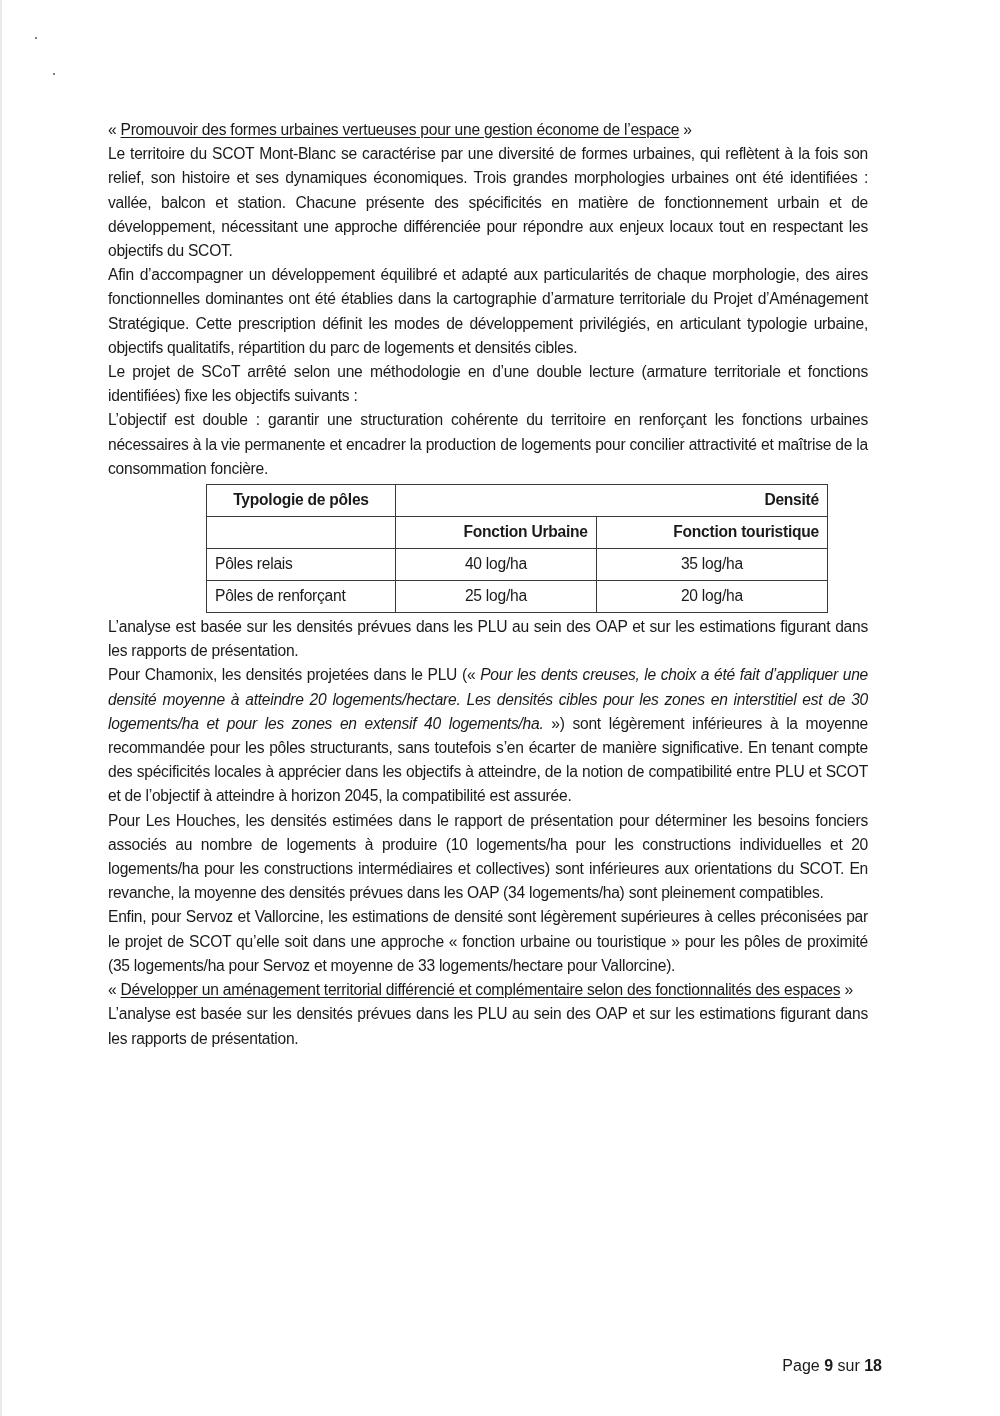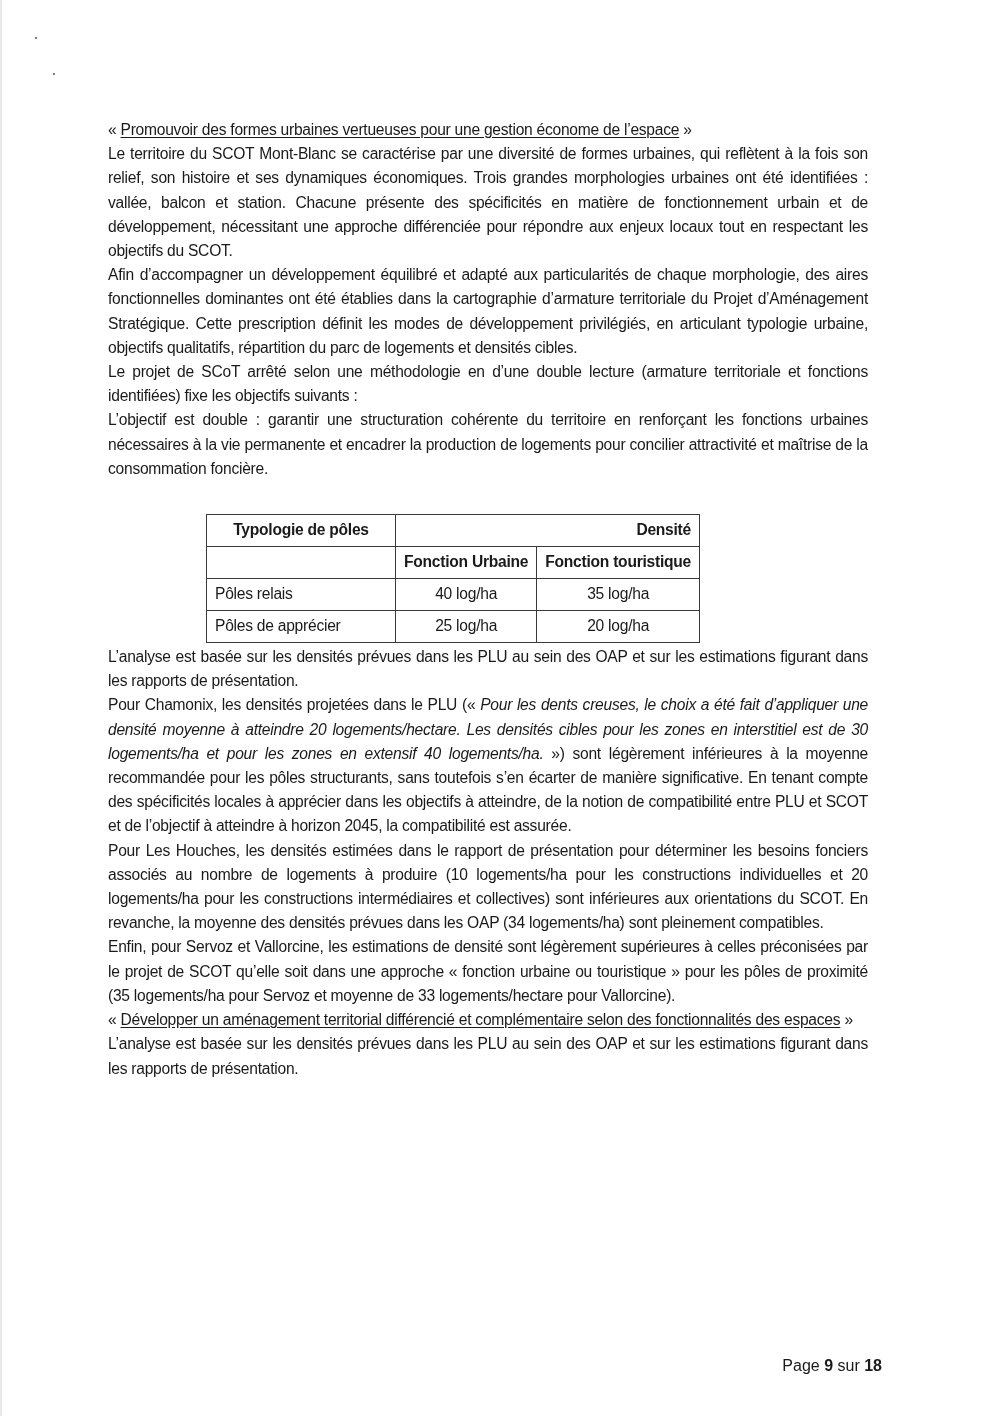--- a/index.html
+++ b/index.html
@@ -11,21 +11,21 @@
     .speck { position: absolute; width: 2px; height: 2px; background: #555; border-radius: 1px; }
     .page-edge { position: absolute; left: 0; top: 0; bottom: 0; width: 2px; background: #e9e9e9; }
     .content {
       position: absolute; left: 108px; top: 118px; width: 760px;
       font-size: 15.6px; line-height: 24.2px; text-align: justify;
       letter-spacing: -0.25px;
     }
     .content p { margin: 0; }
     .heading u { text-decoration: underline; text-underline-offset: 2px; }
     .table-wrap { padding: 3px 0 2px 98px; }
-    table { border-collapse: collapse; width: 494px; font-size: 15.6px; margin-top: 30px; }
+    table { border-collapse: collapse; width: 622px; font-size: 15.6px; }
     td, th { border: 1.5px solid #3a3a3a; height: 31px; padding: 0 8px; }
     th { font-weight: bold; text-align: right; }
     th.first { text-align: center; width: 172px; }
     td.label { text-align: left; }
     td.val { text-align: center; }
     .it { font-style: italic; }
     .footer {
       position: absolute; right: 118px; top: 1313px; font-size: 16px; margin-top: 44px;
     }
     .footer b { font-weight: bold; }
@@ -55,21 +55,21 @@
         <th></th>
         <th>Fonction Urbaine</th>
         <th>Fonction touristique</th>
       </tr>
       <tr>
         <td class="label">Pôles relais</td>
         <td class="val">40 log/ha</td>
         <td class="val">35 log/ha</td>
       </tr>
       <tr>
-        <td class="label">Pôles de apprécier</td>
+        <td class="label">Pôles de renforçant</td>
         <td class="val">25 log/ha</td>
         <td class="val">20 log/ha</td>
       </tr>
     </tbody>
       </table>
   </div>
 
   <p>L’analyse est basée sur les densités prévues dans les PLU au sein des OAP et sur les estimations figurant dans les rapports de présentation.</p>
   <p><span>Pour Chamonix, les densités projetées dans le PLU (« </span><span class="it">Pour les dents creuses, le choix a été fait d’appliquer une densité moyenne à atteindre 20 logements/hectare. Les densités cibles pour les zones en interstitiel est de 30 logements/ha et pour les zones en extensif 40 logements/ha.</span><span> ») sont légèrement inférieures à la moyenne recommandée pour les pôles structurants, sans toutefois s’en écarter de manière significative. En tenant compte des spécificités locales à apprécier dans les objectifs à atteindre, de la notion de compatibilité entre PLU et SCOT et de l’objectif à atteindre à horizon 2045, la compatibilité est assurée.</span></p>
   <p>Pour Les Houches, les densités estimées dans le rapport de présentation pour déterminer les besoins fonciers associés au nombre de logements à produire (10 logements/ha pour les constructions individuelles et 20 logements/ha pour les constructions intermédiaires et collectives) sont inférieures aux orientations du SCOT. En revanche, la moyenne des densités prévues dans les OAP (34 logements/ha) sont pleinement compatibles.</p>

